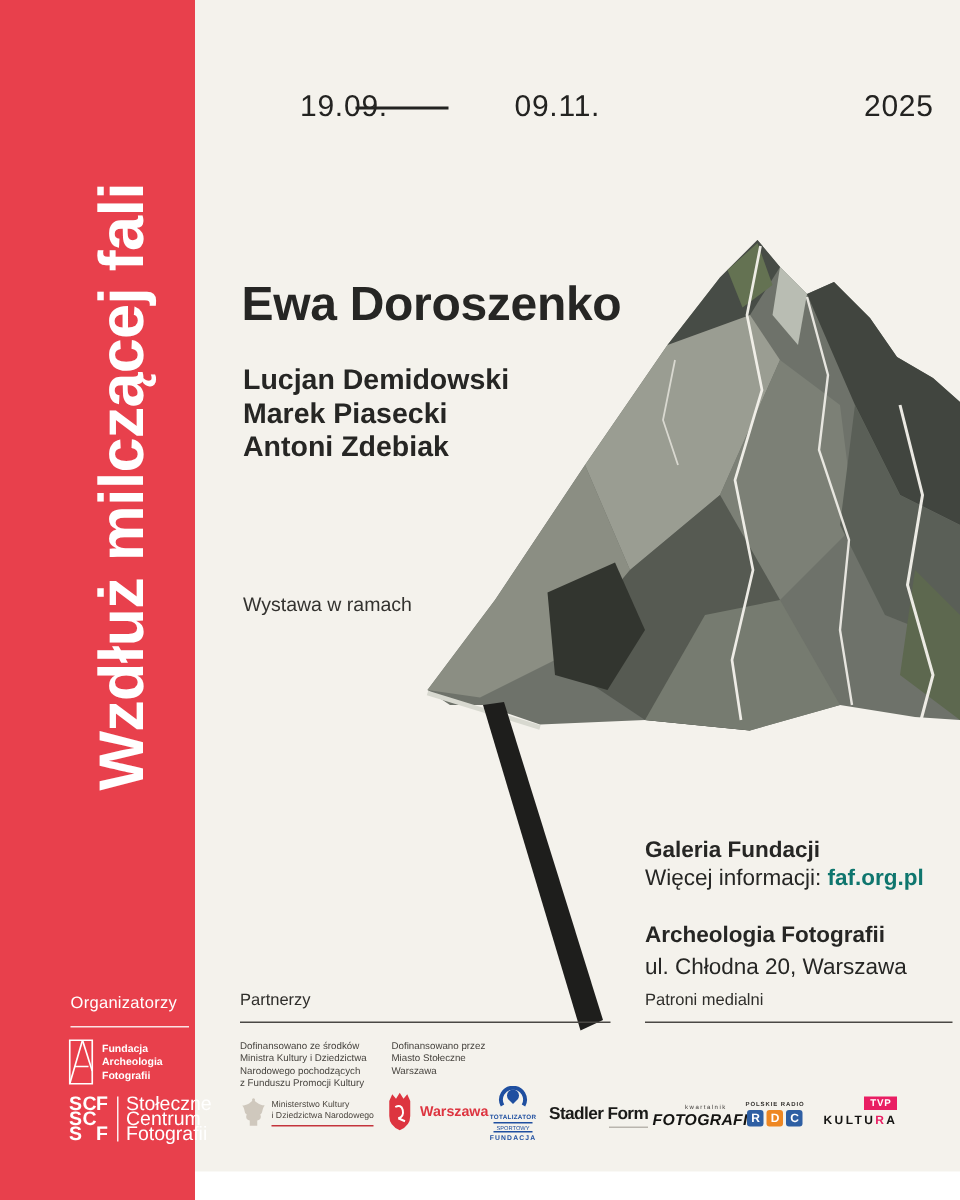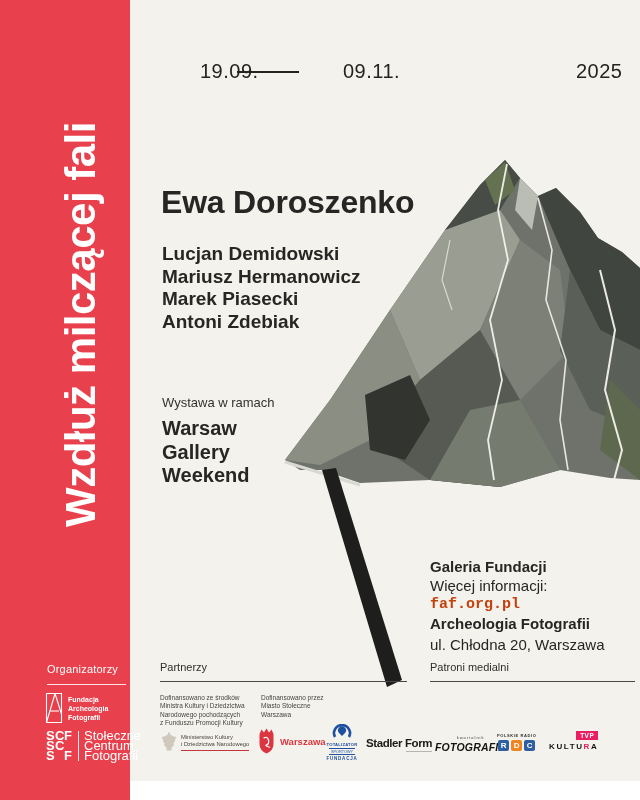--- a/index.html
+++ b/index.html
@@ -32,21 +32,21 @@
   .dyear{left:534px;}
   
   .headline{left:161px;top:184px;font-size:32px;font-weight:600;letter-spacing:-0.2px;}
   .artists{left:162px;top:243px;font-size:19px;font-weight:700;line-height:22.5px;}
   .wystawa{left:162px;top:395px;font-size:13px;color:#33322f;}
   .wgw{left:162px;top:417px;font-size:20px;font-weight:700;line-height:23.5px;}
   
   .venue{left:430px;top:520px;font-size:15px;line-height:21px;}
   .venue .b{font-weight:700;margin-top:36px;}
   .info{left:430px;top:577px;font-size:15px;}
-  .info a{color:#c2410c;text-decoration:none;font-weight:700;font-family:Liberation Mono, monospace;}
+  .info a{color:#0f766e;text-decoration:none;font-weight:700;}
   
   .f-label{font-size:11px;color:#2f2e2b;top:661px;}
   .partners-label{left:160px;}
   .media-label{left:430px;}
   .p-line{top:681px;height:1px;background:#4a4844;}
   .p-line1{left:160px;width:247px;}
   .p-line2{left:430px;width:205px;}
   .fineprint{top:694px;font-size:6.5px;line-height:8.4px;color:#47443f;}
   .fp1{left:160px;}
   .fp2{left:261px;}
@@ -144,31 +144,25 @@
   </svg>
 
   <div class="abs date d1">19.09.</div>
   <div class="abs date-dash"></div>
   <div class="abs date d2">09.11.</div>
   <div class="abs date dyear">2025</div>
 
   <div class="abs headline">Ewa Doroszenko</div>
   <div class="abs artists">
     <div>Lucjan Demidowski</div>
-    <div>Mariusz Hermanowicz</div>
     <div>Marek Piasecki</div>
     <div>Antoni Zdebiak</div>
   </div>
 
   <div class="abs wystawa">Wystawa w ramach</div>
-  <div class="abs wgw">
-    <div>Warsaw</div>
-    <div>Gallery</div>
-    <div>Weekend</div>
-  </div>
 
   <div class="abs venue">
     <div class="b">Galeria Fundacji</div>
     <div class="b">Archeologia Fotografii</div>
     <div>ul. Chłodna 20, Warszawa</div>
   </div>
   <div class="abs info"><span>Więcej informacji: </span><a href="#">faf.org.pl</a></div>
 
   <div class="abs f-label partners-label">Partnerzy</div>
   <div class="abs p-line p-line1"></div>

